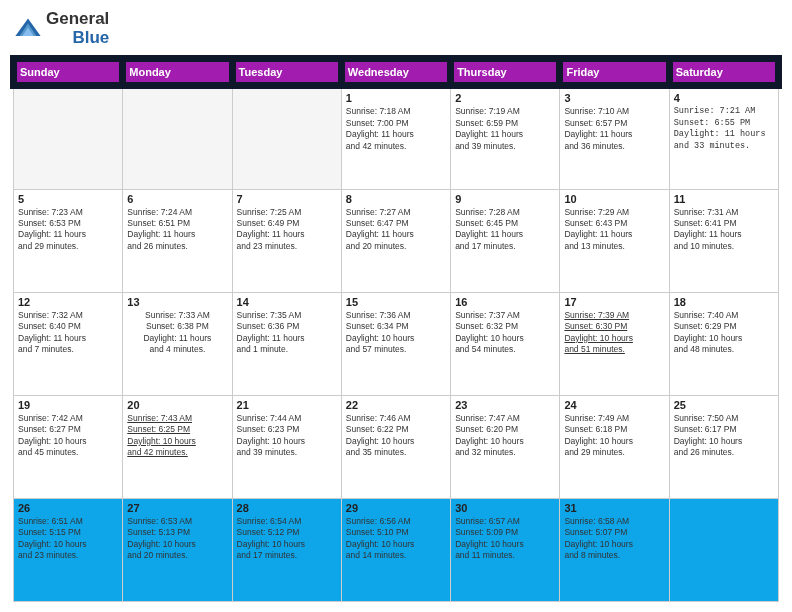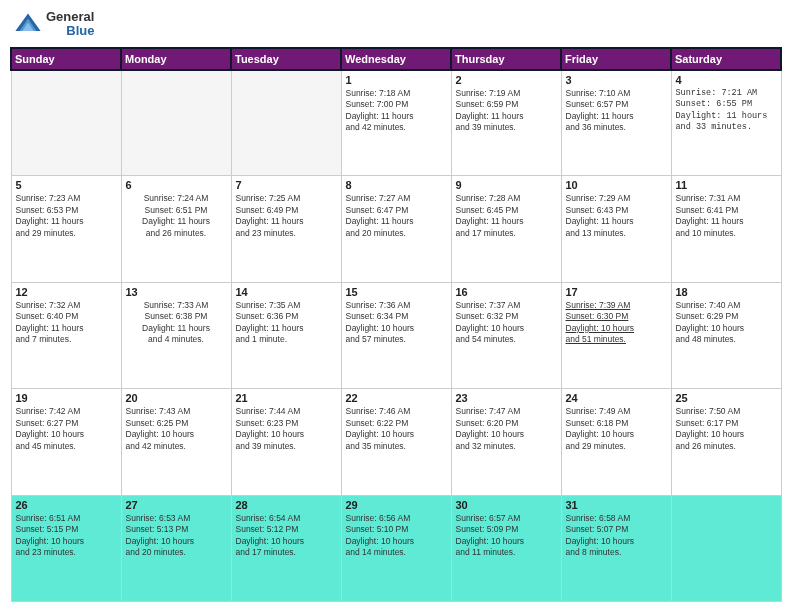--- a/index.html
+++ b/index.html
@@ -24,21 +24,21 @@
       margin-bottom: 8px;
       padding: 0 4px;
     }
     .logo {
       display: flex;
       align-items: center;
     }
     .logo-text {
       display: flex;
       flex-direction: column;
-      font-size: 13px;
+      font-size: 17px;
       font-weight: bold;
       line-height: 1.1;
     }
     .logo-general { color: #333; }
     .logo-blue { color: #2566a8; text-align: right; }
     .logo-icon {
       width: 28px;
       height: 28px;
       margin-right: 4px;
     }
@@ -55,42 +55,42 @@
       color: #444;
     }
     .calendar {
       flex: 1;
       border: 1px solid #ccc;
       border-collapse: collapse;
       width: 100%;
       table-layout: fixed;
     }
     .calendar th {
-      background: #701a75;
+      background: #a21caf;
       color: #fff;
       font-size: 11px;
       font-weight: bold;
       padding: 4px 3px;
       text-align: left;
-      border: 2px solid #0f172a;
+      border: 7px solid #0f172a;
     }
     .calendar td {
       border: 1px solid #ccc;
       vertical-align: top;
       padding: 3px 4px;
       font-size: 9px;
       color: #333;
       background: #fff;
       height: 82px;
     }
     .calendar td.empty {
       background: #f5f5f5;
     }
     .calendar td.last-row {
-      background: #5eead4;
+      background: #0ea5e9;
     }
     .day-number {
       font-size: 11px;
       font-weight: bold;
       color: #222;
       display: block;
       margin-bottom: 2px;
     }
     .cell-text {
       font-size: 8.5px;
@@ -165,21 +165,21 @@
         <tr>
           <td>
             <span class="day-number">5</span>
             <div class="cell-text" style="white-space: pre-line;">Sunrise: 7:23 AM
 Sunset: 6:53 PM
 Daylight: 11 hours
 and 29 minutes.</div>
           </td>
           <td>
             <span class="day-number">6</span>
-            <div class="cell-text" style="white-space: pre-line; text-align: center;">Sunrise: 7:24 AM
+            <div class="cell-text" style="white-space: pre-line;">Sunrise: 7:24 AM
 Sunset: 6:51 PM
 Daylight: 11 hours
 and 26 minutes.</div>
           </td>
           <td>
             <span class="day-number">7</span>
             <div class="cell-text" style="white-space: pre-line;">Sunrise: 7:25 AM
 Sunset: 6:49 PM
 Daylight: 11 hours
 and 23 minutes.</div>
@@ -267,21 +267,21 @@
         <tr>
           <td>
             <span class="day-number">19</span>
             <div class="cell-text" style="white-space: pre-line;">Sunrise: 7:42 AM
 Sunset: 6:27 PM
 Daylight: 10 hours
 and 45 minutes.</div>
           </td>
           <td>
             <span class="day-number">20</span>
-            <div class="cell-text" style="white-space: pre-line;">Sunrise: 7:43 AM
+            <div class="cell-text" style="white-space: pre-line; text-decoration: underline;">Sunrise: 7:43 AM
 Sunset: 6:25 PM
 Daylight: 10 hours
 and 42 minutes.</div>
           </td>
           <td>
             <span class="day-number">21</span>
             <div class="cell-text" style="white-space: pre-line;">Sunrise: 7:44 AM
 Sunset: 6:23 PM
 Daylight: 10 hours
 and 39 minutes.</div>

